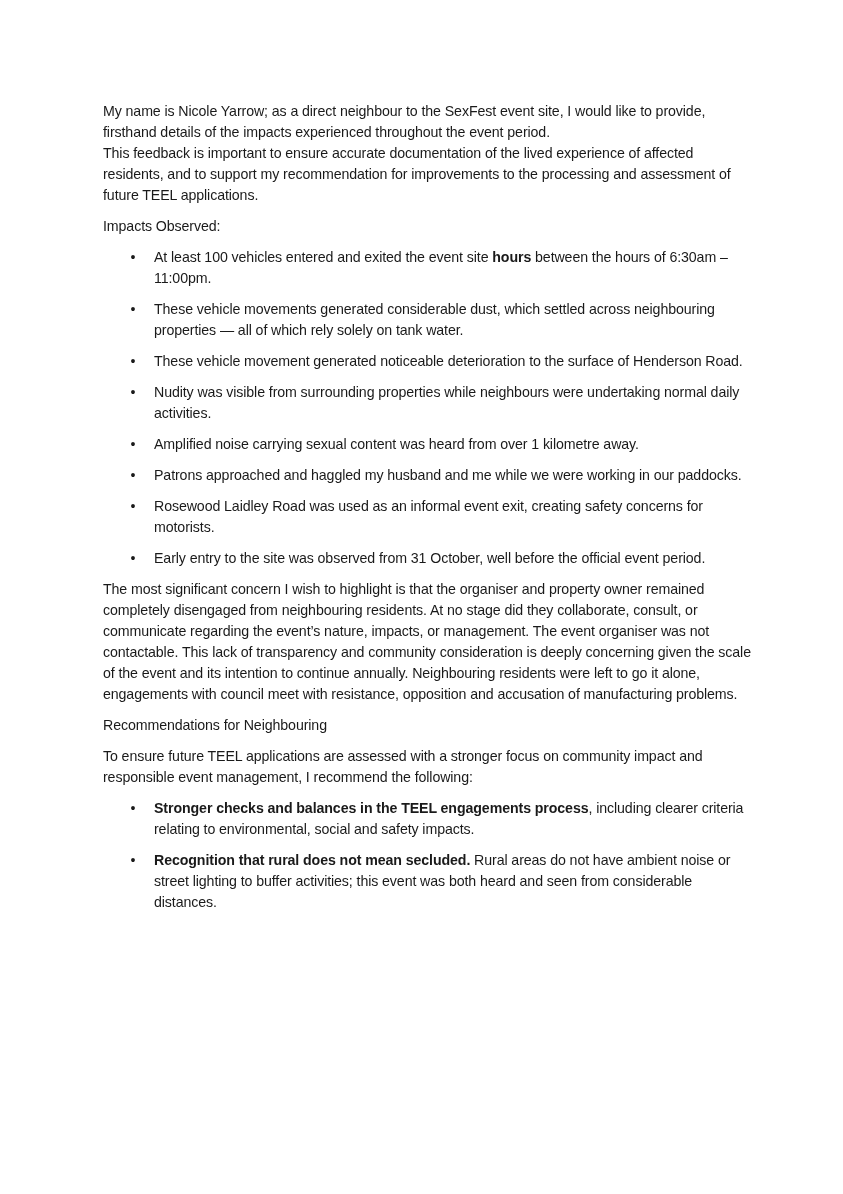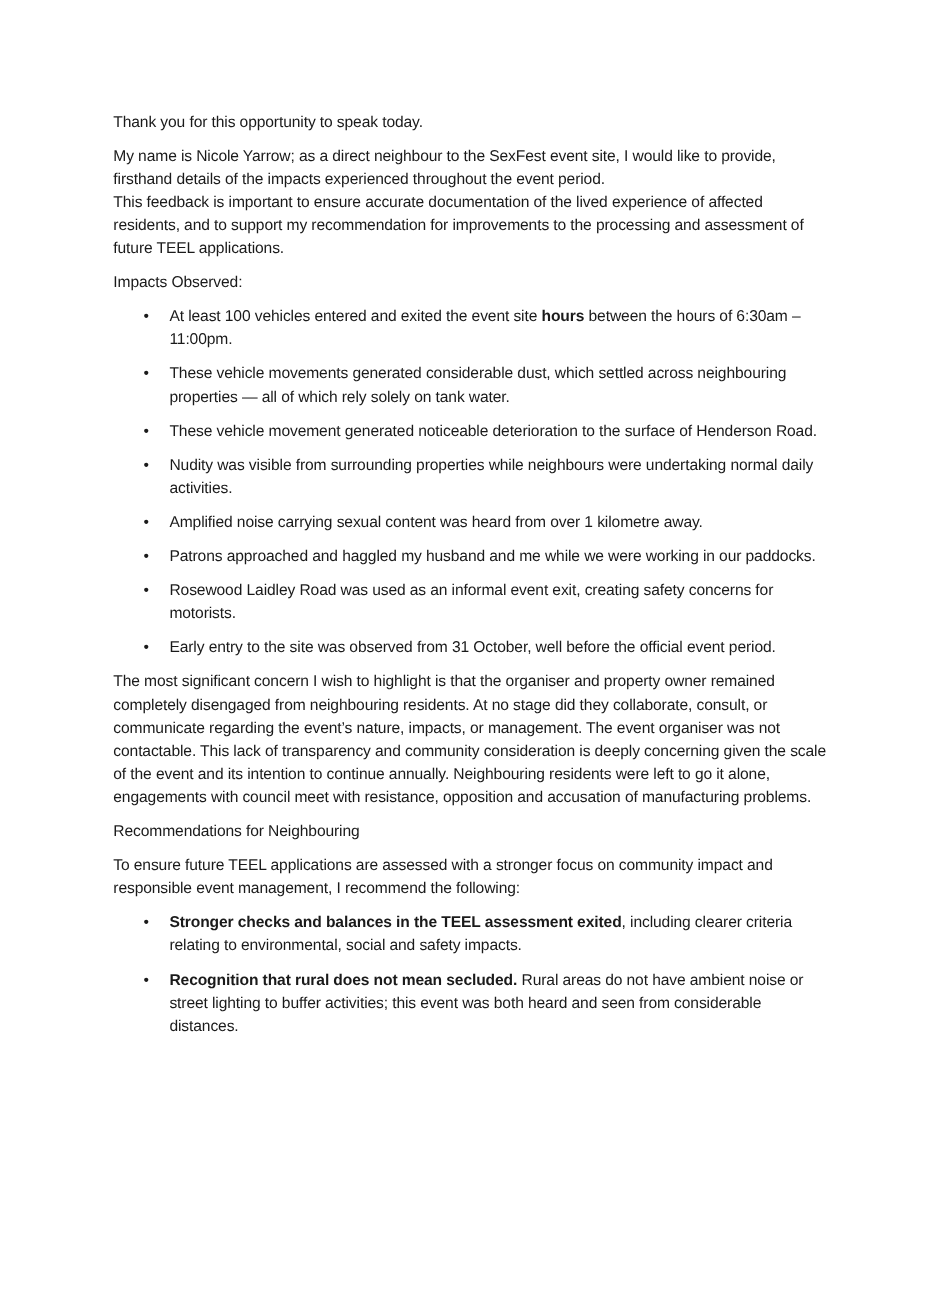--- a/index.html
+++ b/index.html
@@ -48,21 +48,20 @@
     width: 10px;
     text-align: center;
   }
   b, .bold { font-weight: bold; }
 </style>
 </head>
 <body>
 
 <div class="page">
 
-  <p>Thank you for this opportunity to speak today.</p>
 
   <p>
     <span>My name is Nicole Yarrow; as a direct neighbour to the SexFest event site, I would like to provide, firsthand details of the impacts experienced throughout the event period.</span><br>
     <span>This feedback is important to ensure accurate documentation of the lived experience of affected residents, and to support my recommendation for improvements to the processing and assessment of future TEEL applications.</span>
   </p>
 
   <div class="heading">Impacts Observed:</div>
 
   <ul class="bullets">
     <li>
@@ -101,21 +100,21 @@
 
   <p>The most significant concern I wish to highlight is that the organiser and property owner remained completely disengaged from neighbouring residents. At no stage did they collaborate, consult, or communicate regarding the event’s nature, impacts, or management.  The event organiser was not contactable. This lack of transparency and community consideration is deeply concerning given the scale of the event and its intention to continue annually. Neighbouring residents were left to go it alone, engagements with council meet with resistance, opposition and accusation of manufacturing problems.</p>
 
   <div class="heading">Recommendations for Neighbouring</div>
 
   <p>To ensure future TEEL applications are assessed with a stronger focus on community impact and responsible event management, I recommend the following:</p>
 
   <ul class="bullets">
     <li>
       <span class="bullet">•</span>
-      <b>Stronger checks and balances in the TEEL assessment exited</b><span>, including clearer criteria relating to environmental, social and safety impacts.</span>
+      <b>Stronger checks and balances in the TEEL engagements process</b><span>, including clearer criteria relating to environmental, social and safety impacts.</span>
     </li>
     <li>
       <span class="bullet">•</span>
       <b>Recognition that rural does not mean secluded.</b><span> Rural areas do not have ambient noise or street lighting to buffer activities; this event was both heard and seen from considerable distances.</span>
     </li>
   </ul>
 
 </div>
 
 </body></html>

